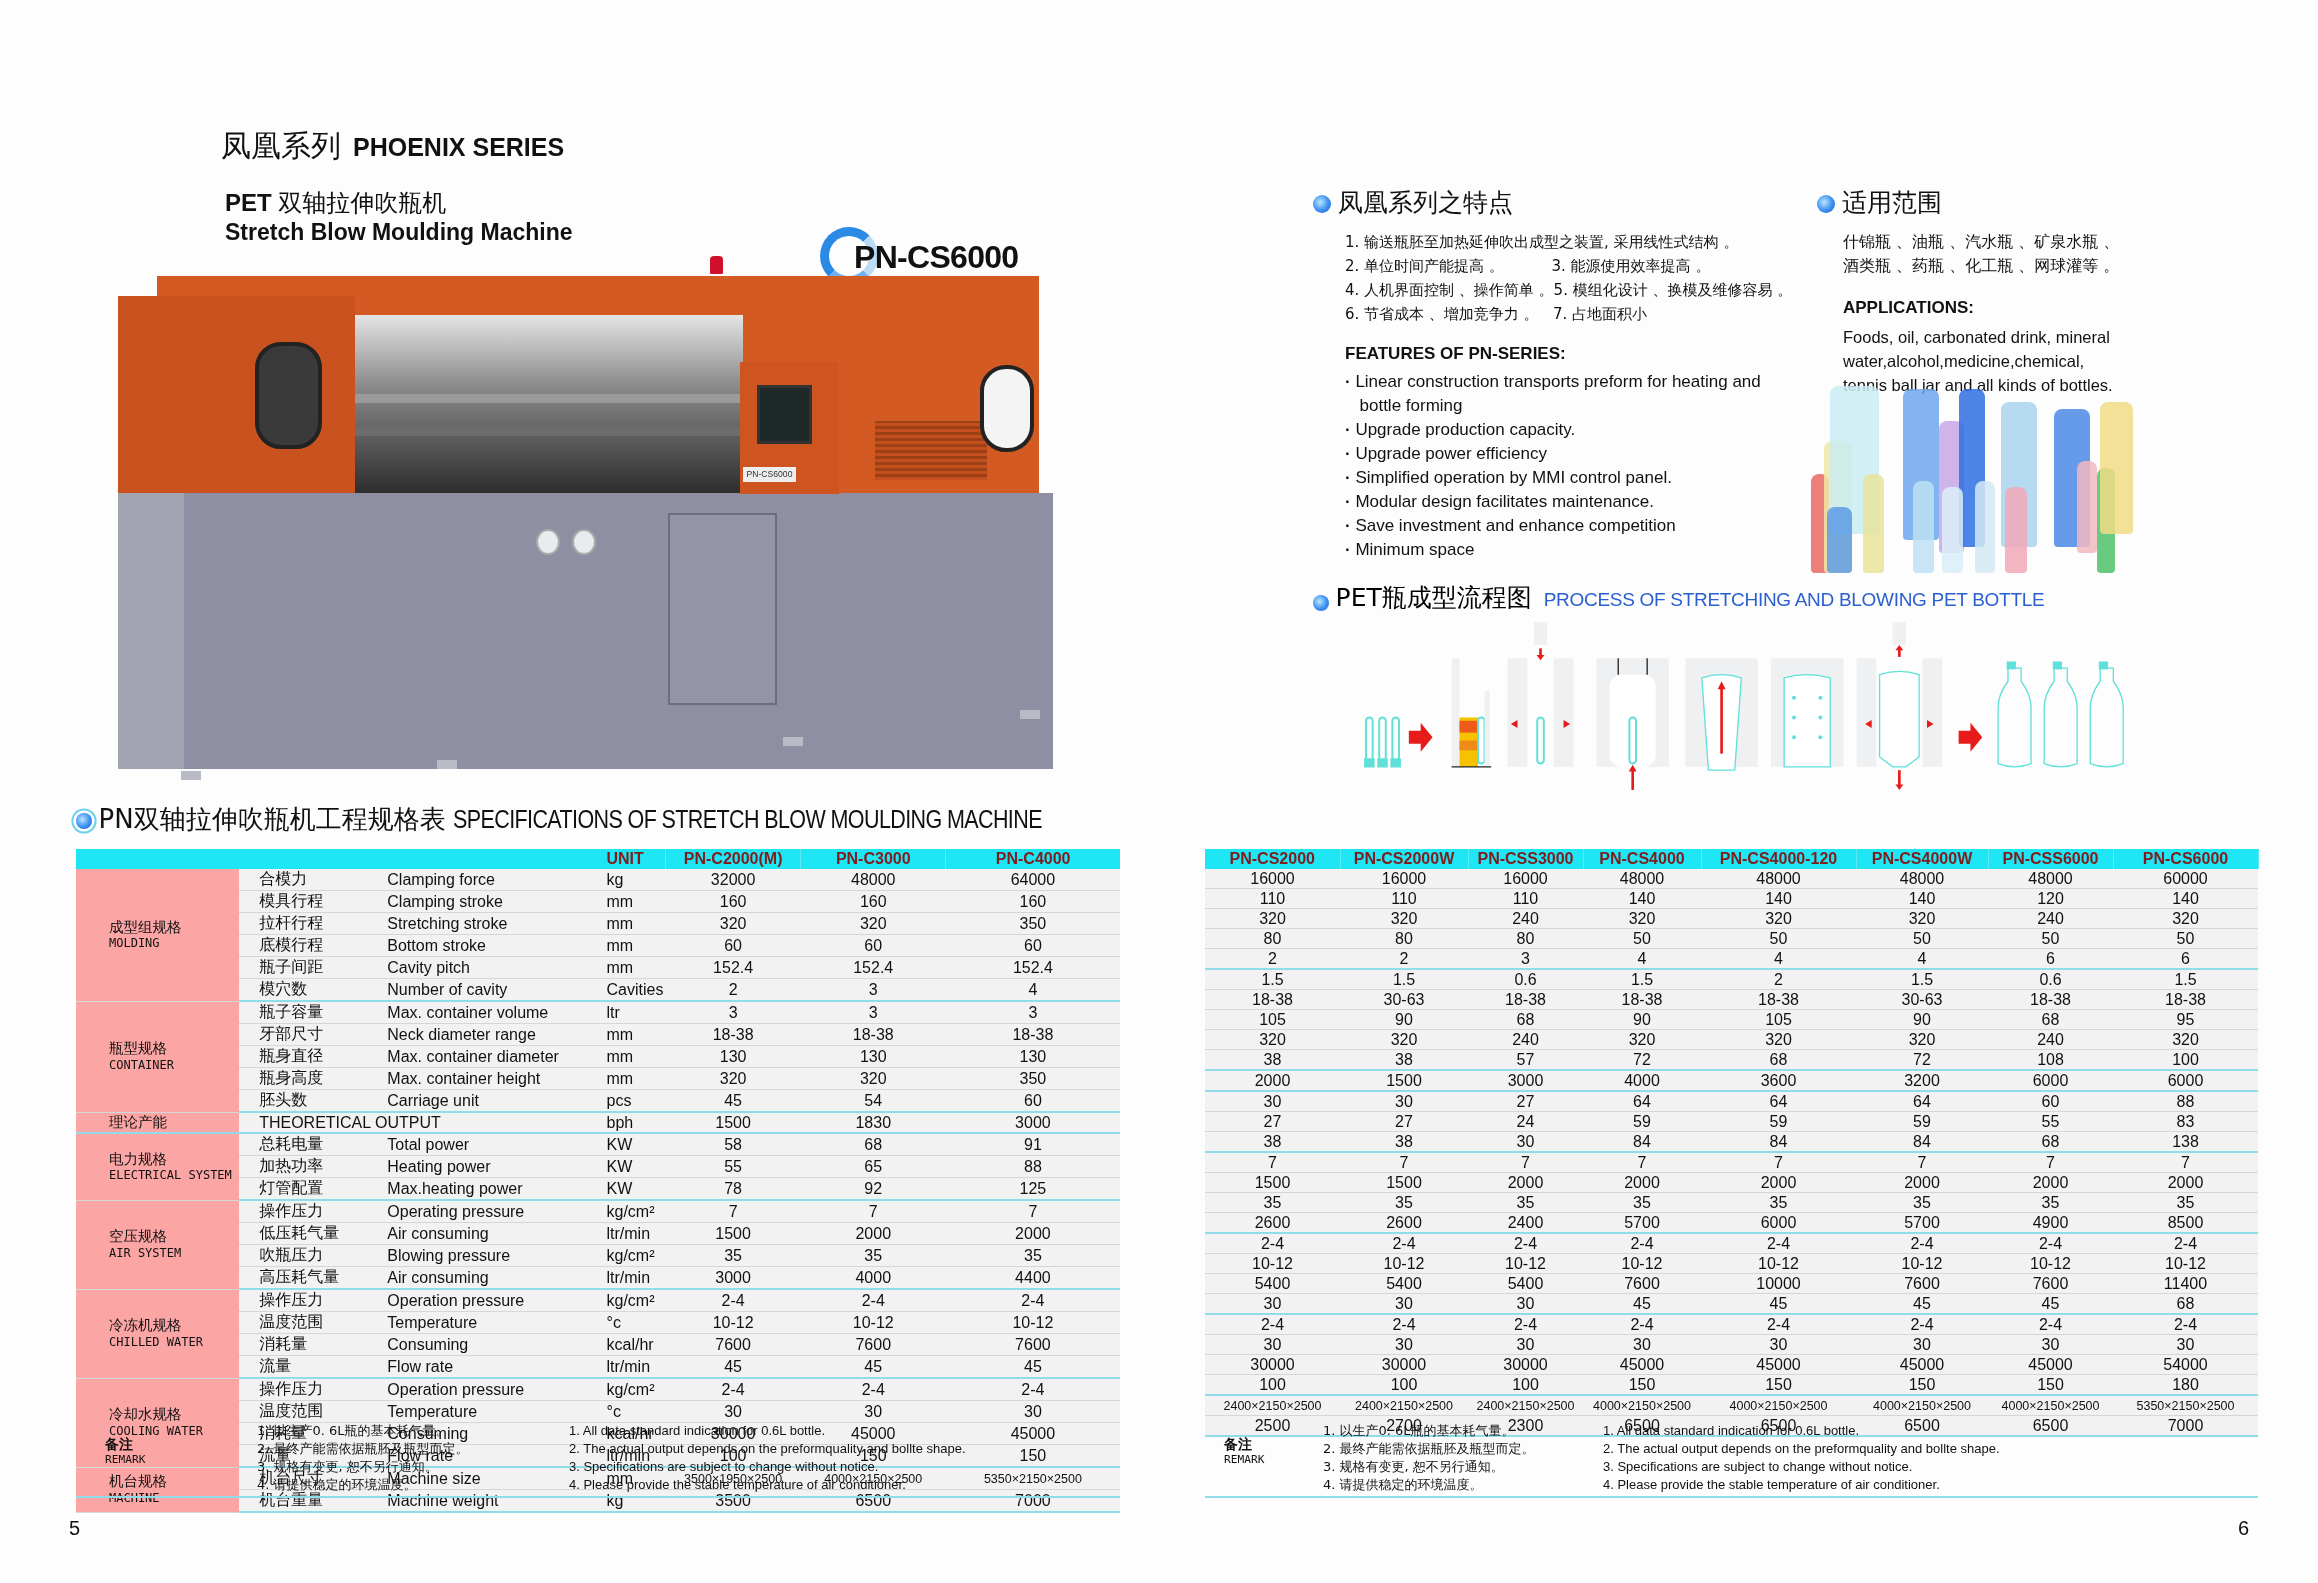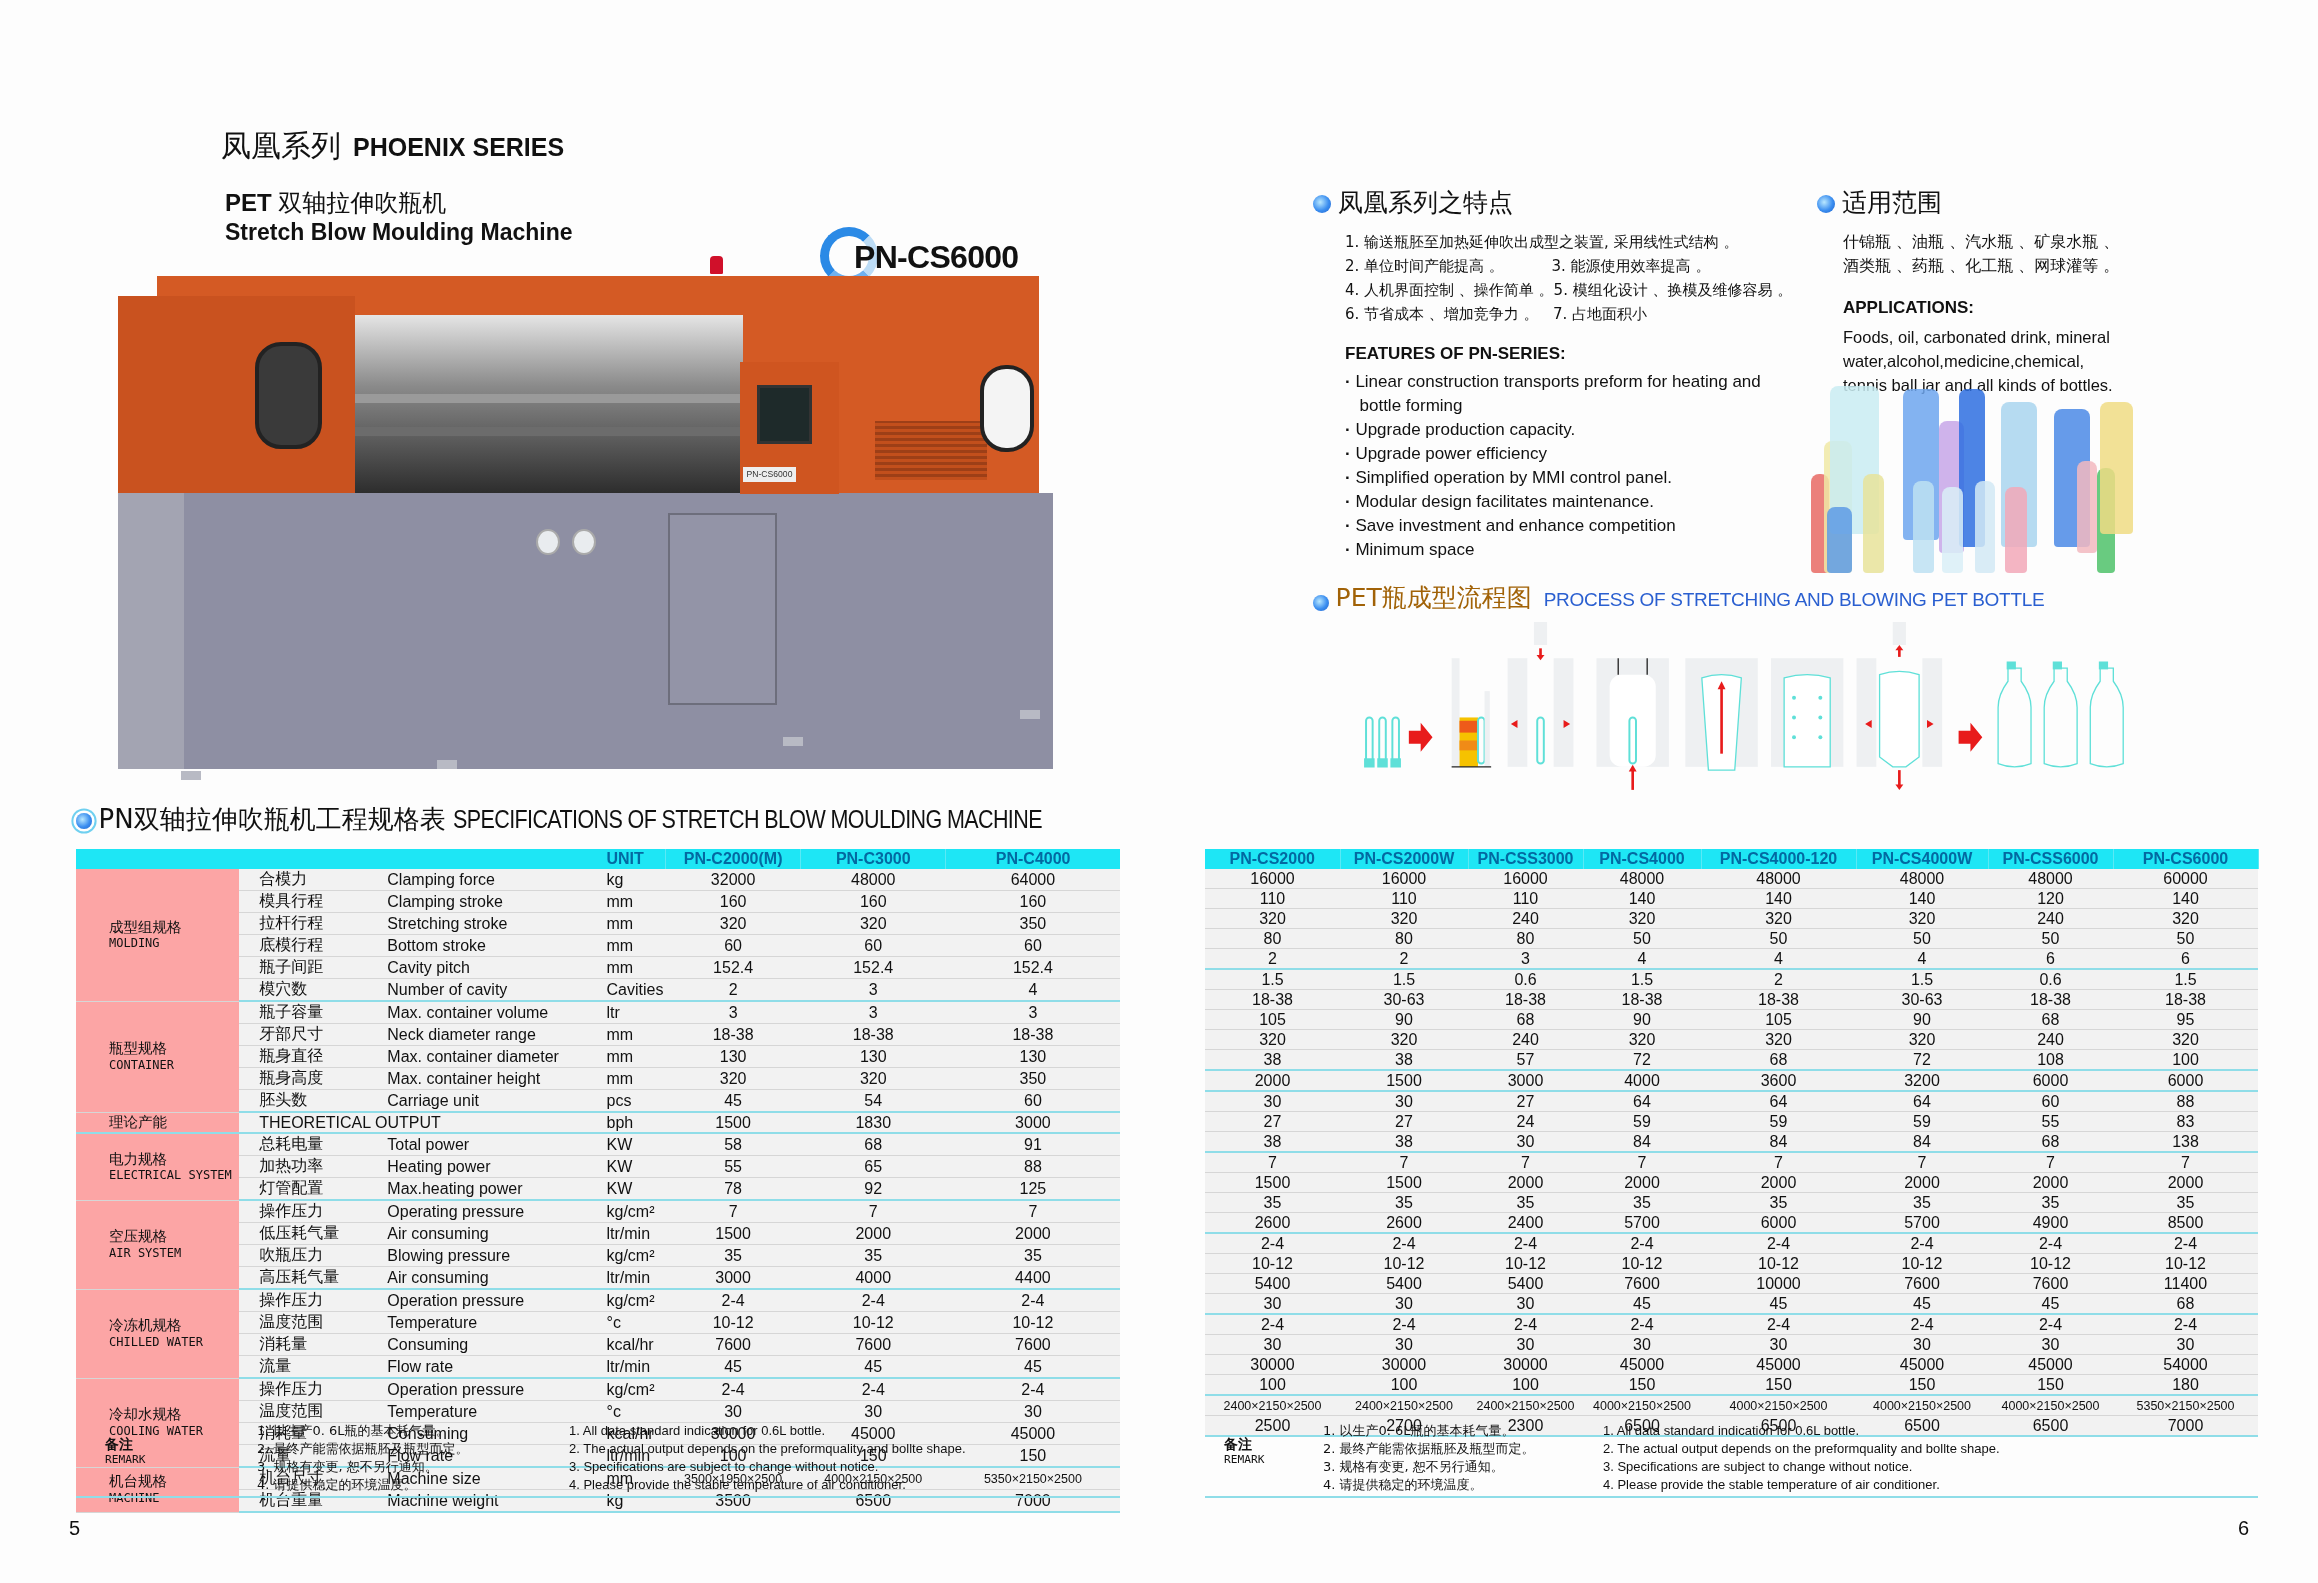--- a/index.html
+++ b/index.html
@@ -36,21 +36,21 @@
 
   
   .bullet{display:inline-block;width:18.4px;height:18.4px;border-radius:50%;background:radial-gradient(circle at 40% 40%,#b9e8ff 0%,#3b8ef0 55%,#1f5fc8 100%);vertical-align:middle;margin-right:6.6px;}
   .bullet.ring{box-shadow:0 0 0 2.6px #fff,0 0 0 4.6px #6fd0f0;width:16px;height:16px;}
   .spec-title{left:76px;top:802px;font-size:26px;white-space:nowrap;}
   .spec-title .cn{font-family:"DejaVu Sans",sans-serif;}
   .spec-title .en{font-family:"Liberation Sans",sans-serif;font-size:25px;letter-spacing:-0.7px;transform:scaleX(0.86);display:inline-block;transform-origin:left;}
 
   
   table.spec{position:absolute;border-collapse:collapse;table-layout:fixed;font-family:"Liberation Sans",sans-serif;}
-  table.spec th{background:#1ee6f5;color:#0369a1;font-weight:bold;font-size:16px;height:20px;padding:0;text-align:center;border-right:1.3px solid #5ae9f5;white-space:nowrap;}
+  table.spec th{background:#1ee6f5;color:#7f1d1d;font-weight:bold;font-size:16px;height:20px;padding:0;text-align:center;border-right:1.3px solid #5ae9f5;white-space:nowrap;}
   table.spec td{height:19px;padding:0;font-size:16px;white-space:nowrap;overflow:hidden;}
   table.spec tr.data td{border-bottom:1.3px solid #d6d6d6;}
   table.spec tr.alt td.shade{background:#f0f0f0;}
   table.spec tr.data td.shade{background:#f2f2f2;}
   table.spec tr.grpend td{border-bottom:2px solid #8fdde8;}
   td.grp{font-size:14.5px;line-height:1.3;vertical-align:middle;padding-left:33px !important;background:#fca5a5;}
   td.grp .cn{font-family:"DejaVu Sans",sans-serif;font-size:14.5px;display:block;}
   td.grp .en{font-family:"DejaVu Sans Mono",monospace;font-size:12px;display:block;}
   td.cn-label{font-family:"DejaVu Sans",sans-serif;font-size:15px;padding-left:20px !important;}
   td.en-label{font-size:15px;margin-top:28px;}
@@ -73,21 +73,21 @@
   .feat-en .li::before{content:"· ";font-weight:bold;}
   .feat-en .cont{display:block;padding-left:14.5px;}
   .app-head{left:1817px;top:186px;font-size:25px;font-family:"DejaVu Sans",sans-serif;}
   .app-cn{left:1843px;top:230px;font-family:"DejaVu Sans",sans-serif;font-size:16px;line-height:24px;}
   .app-en-title{left:1843px;top:298px;font-size:17px;font-weight:bold;}
   .app-en{left:1843px;top:325px;font-size:16.5px;line-height:24px;width:316px;}
   .bottles{left:1804px;top:415px;width:329px;height:158px;}
   .bottle{position:absolute;bottom:0;border-radius:8px 8px 4px 4px;opacity:.85;}
 
   .proc-head{left:1313px;top:581px;white-space:nowrap;}
-  .proc-head .cn{font-size:25px;color:#a16207;font-family:"DejaVu Sans",sans-serif;}
+  .proc-head .cn{font-size:25px;color:#000000;font-family:"DejaVu Sans",sans-serif;}
   .proc-head .en{font-size:19px;color:#2a5fd0;margin-left:12px;letter-spacing:-0.3px;}
   .process{left:1343px;top:612px;width:823px;height:178px;}
 
   .pagenum{font-size:20px;}
 </style>
 </head>
 <body>
 
 <div class="abs series-title">
   <span class="cn">凤凰系列</span><span class="en">PHOENIX SERIES</span>

